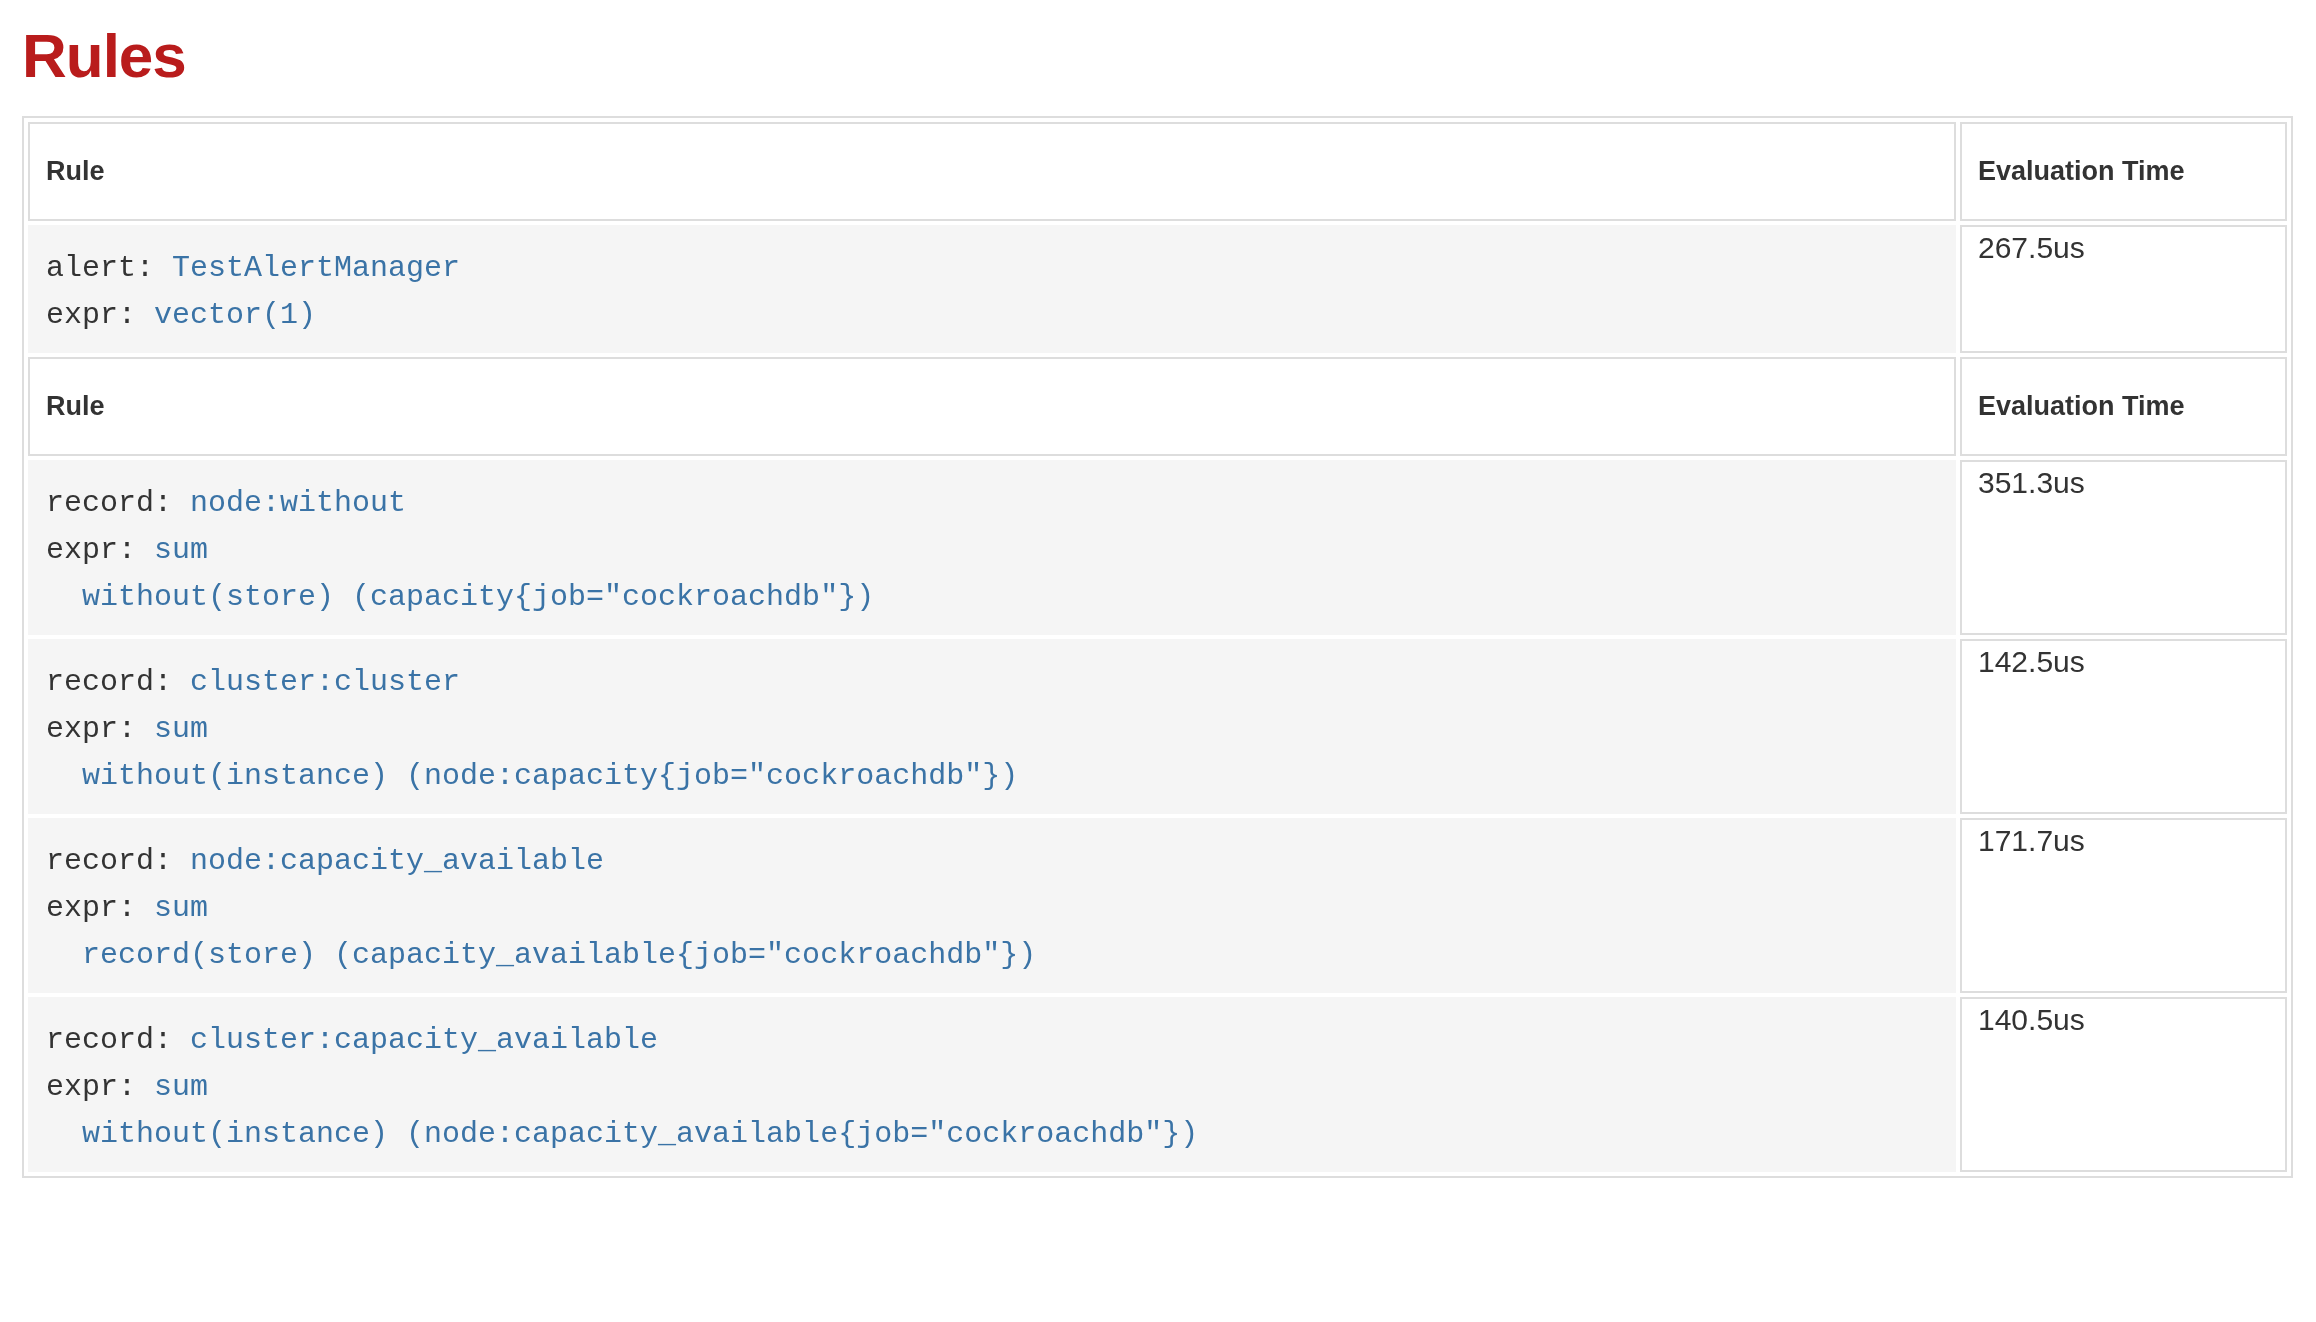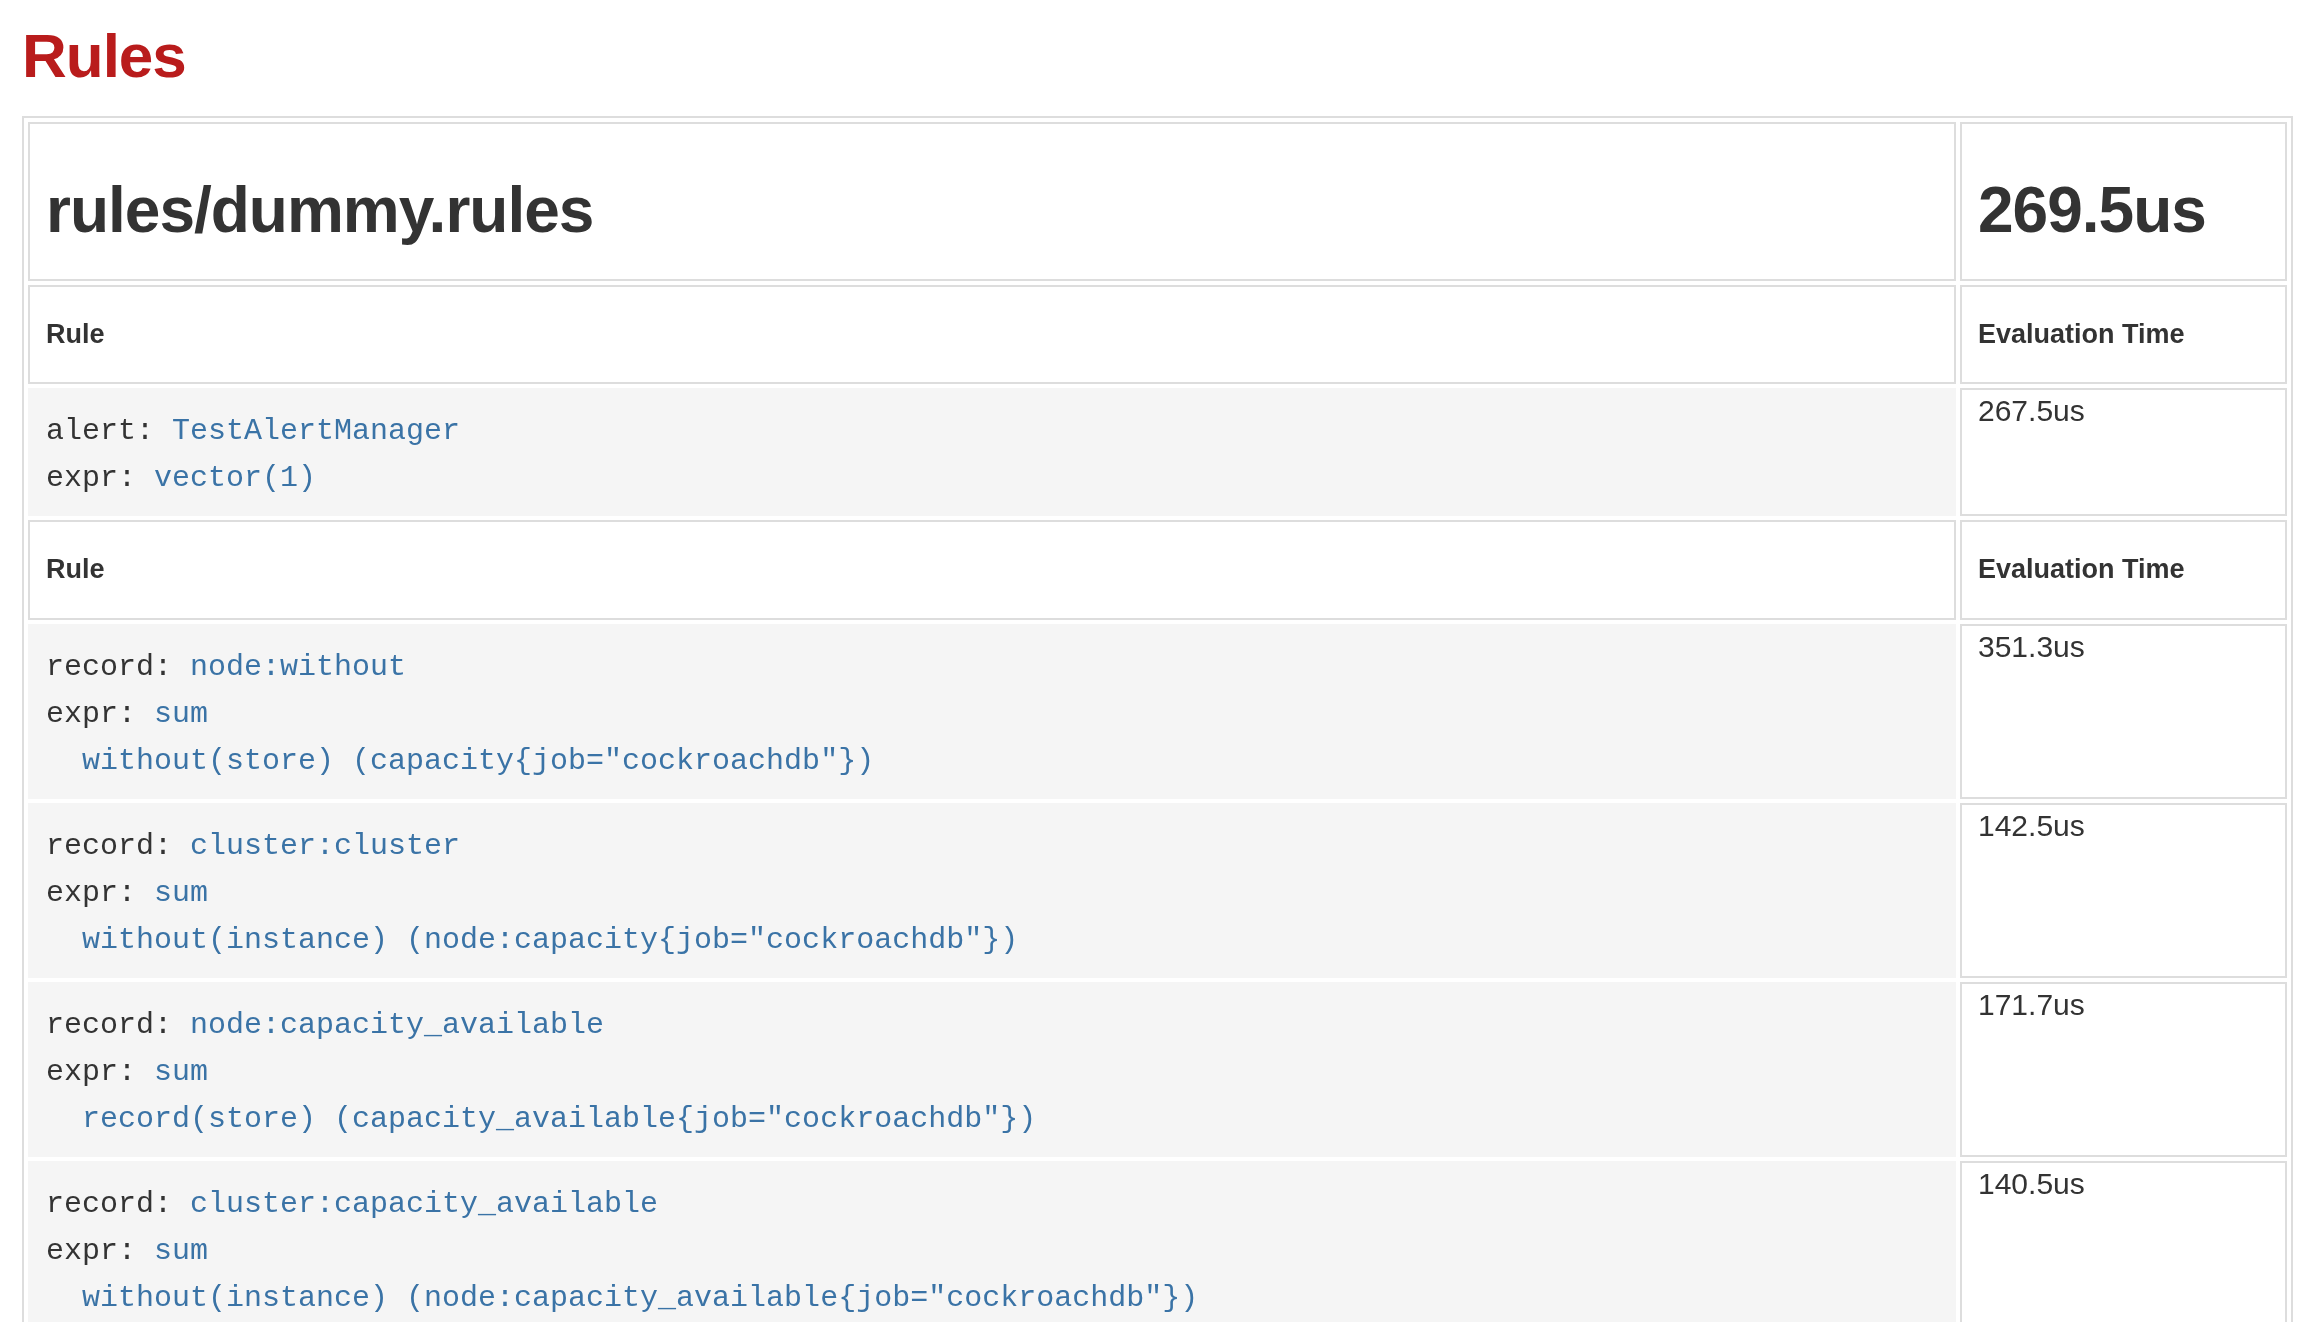--- a/index.html
+++ b/index.html
@@ -92,28 +92,20 @@
 <div class="page">
   <h1 class="page-title">Rules</h1>
 
   <table class="rules-table">
     <colgroup>
       <col class="rule-col">
       <col class="time-col">
     </colgroup>
     <tbody id="rules-tbody">
 
-    <tr>
-          <td class="group-cell">
-            <div class="group-heading">rules/dummy.rules</div>
-          </td>
-          <td class="group-cell">
-            <div class="group-heading">269.5us</div>
-          </td>
-        </tr>
         <tr>
           <td class="colhead-cell">Rule</td>
           <td class="colhead-cell">Evaluation Time</td>
         </tr>
         <tr>
           <td class="code-cell">
             <div class="code-line"><span class="code-label">alert: </span><a class="code-link">TestAlertManager</a></div>
             <div class="code-line"><span class="code-label">expr: </span><a class="code-link">vector(1)</a></div>
           </td>
           <td class="time-cell"><span>267.5us</span></td>

